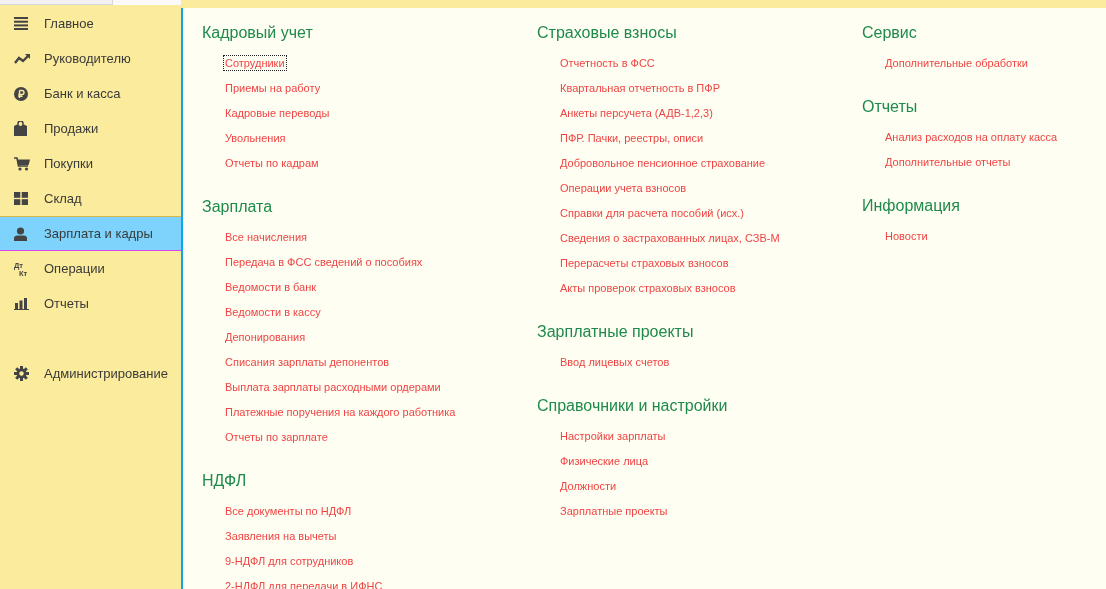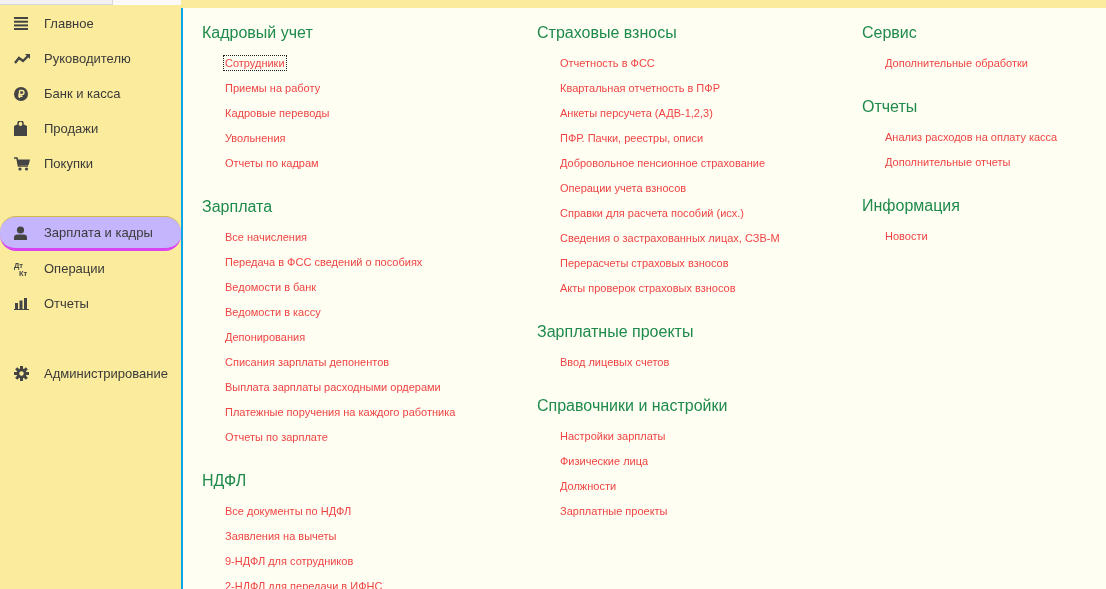--- a/index.html
+++ b/index.html
@@ -17,24 +17,23 @@
     .topstrip .seg { position:absolute; left:112px; top:0; width:69px; height:5px; background:#fafafa; border-left:1px solid #d8d8d8; }
     .sidebar {
       position: absolute; left: 0; top: 6px; width: 181px; height: 583px;
       background: #fbeb9c;
     }
     .side-item {
       position: absolute; left: 0; width: 181px; height: 35px;
       display: flex; align-items: center; cursor: pointer;
     }
     .side-item.active {
-      background: #c4b5fd;
+      background: #7dd3fc;
       border-top: 1px solid #d6b84a;
-      border-bottom: 3px solid #d946ef;
-      border-radius: 16px;
+      border-bottom: 1px solid #d946ef;
     }
     .side-icon {
       position: absolute; left: 14px; width: 16px; height: 16px;
       display: flex; align-items: center; 
     }
     .side-icon svg { display: block; }
     .side-label {
       position: absolute; left: 44px; font-size: 13px; color: #3a3a3a;
       white-space: nowrap;
     }
@@ -105,20 +104,31 @@
     <div class="side-item" style="top:140px">
       <span class="side-icon">
         <svg width="16" height="14" viewBox="0 0 16 14">
             <path d="M0 1 H3 L4.5 9 H14" fill="none" stroke="#444" stroke-width="1.6"></path>
             <polygon points="3.2,2.5 16,2.5 14.6,8 4.3,8" fill="#444"></polygon>
             <circle cx="6" cy="12" r="1.6" fill="#444"></circle>
             <circle cx="12.5" cy="12" r="1.6" fill="#444"></circle>
           </svg>
       </span>
       <span class="side-label">Покупки</span>
+    </div>
+    <div class="side-item" style="top:175px">
+      <span class="side-icon">
+        <svg width="14" height="13" viewBox="0 0 14 13">
+            <rect x="0" y="0" width="6.3" height="5.8" fill="#444"></rect>
+            <rect x="7.7" y="0" width="6.3" height="5.8" fill="#444"></rect>
+            <rect x="0" y="7.2" width="6.3" height="5.8" fill="#444"></rect>
+            <rect x="7.7" y="7.2" width="6.3" height="5.8" fill="#444"></rect>
+          </svg>
+      </span>
+      <span class="side-label">Склад</span>
     </div>
     <div class="side-item active" style="top:210px">
       <span class="side-icon">
         <svg width="13" height="14" viewBox="0 0 13 14">
             <circle cx="6.5" cy="4" r="3.6" fill="#444"></circle>
             <path d="M0 14 V11.5 Q0 8.5 3.5 8.5 H9.5 Q13 8.5 13 11.5 V14 Z" fill="#444"></path>
           </svg>
       </span>
       <span class="side-label">Зарплата и кадры</span>
     </div>

